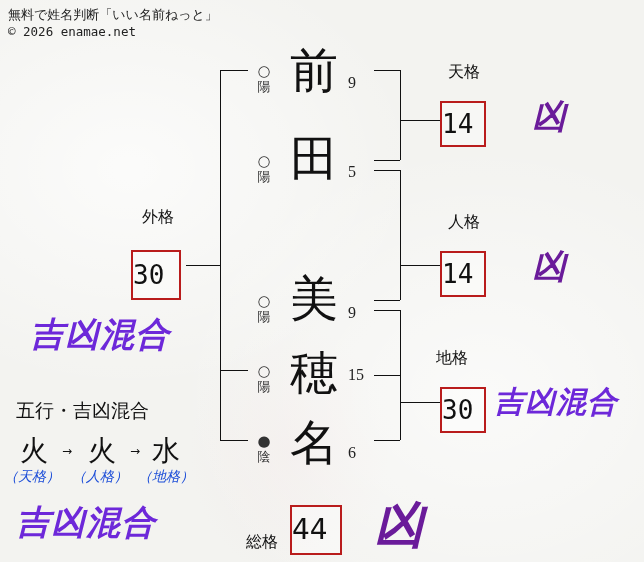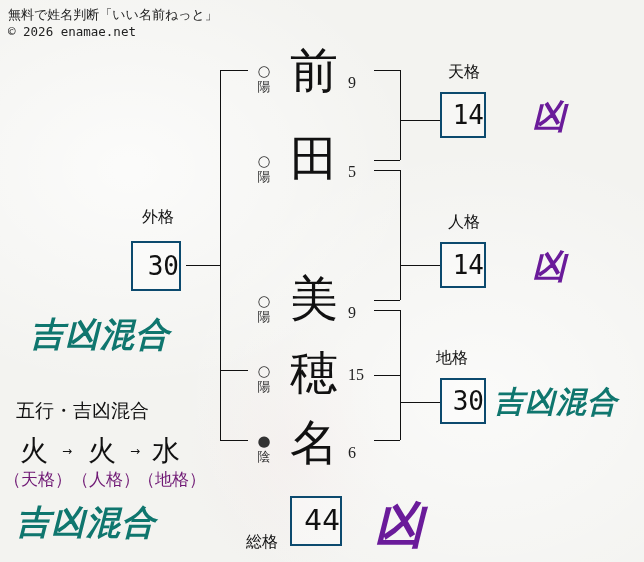--- a/index.html
+++ b/index.html
@@ -30,37 +30,38 @@
       font-family: "Liberation Serif", serif; font-size: 16px; color: #222;
     }
     .yinyang {
       position: absolute; left: 254px; width: 20px; text-align: center;
       font-size: 13px; line-height: 15px; color: #333;
     }
     .yinyang .mark { display: block; font-size: 15px; }
 
     .kaku-label { position: absolute; font-size: 16px; color: #111; text-align: center; }
     .kaku-box {
-      position: absolute; width: 46px; height: 46px; border: 2px solid #0c4a6e;
+      position: absolute; width: 46px; height: 46px; border: 2px solid #b91c1c;
       box-sizing: border-box; background: rgba(255,255,255,0.35);
-      font-size: 26px; line-height: 42px; text-align: right; color: #111;
+      font-size: 26px; line-height: 42px; text-align: left; color: #111;
       font-family: "DejaVu Sans Mono", monospace;
+      margin-top: 9px;
     }
     .verdict-bad {
       position: absolute; font-family: "DejaVu Serif", serif; font-weight: bold;
       color: #6a1b9a; font-style: italic;
     }
     .verdict-mixed {
       position: absolute; font-family: "DejaVu Serif", serif; font-weight: bold;
-      color: #0f766e; font-style: italic; white-space: nowrap; letter-spacing: 1px;
+      color: #6d28d9; font-style: italic; white-space: nowrap; letter-spacing: 1px;
     }
     .gogyo-title { position: absolute; left: 16px; top: 398px; font-size: 19px; color: #111; white-space: nowrap; }
     .gogyo-el { position: absolute; top: 432px; font-size: 28px; font-family: "DejaVu Serif", serif; color: #111; }
     .gogyo-arrow { position: absolute; top: 444px; font-size: 12px; color: #111; }
-    .gogyo-sub { position: absolute; top: 468px; font-size: 17px; color: #701a75; white-space: nowrap; }
+    .gogyo-sub { position: absolute; top: 468px; font-size: 14px; color: #1d4ed8; white-space: nowrap; font-style: italic; }
   </style>
 </head>
 <body>
 
 <div class="abs hdr title">無料で姓名判断「いい名前ねっと」</div>
 <div class="abs hdr copy">© 2026 enamae.net</div>
 
 <div>
   <div class="line-v" style="left:220px; top:70px; height:370px;"></div>
   <div class="line-h" style="left:220px; top:70px; width:28px;"></div>

